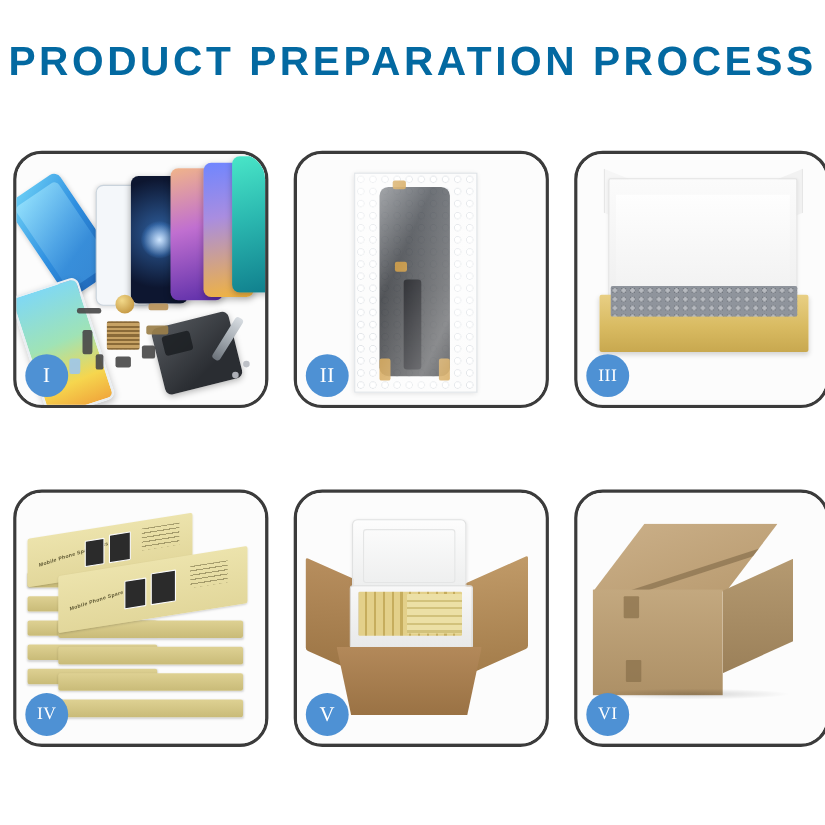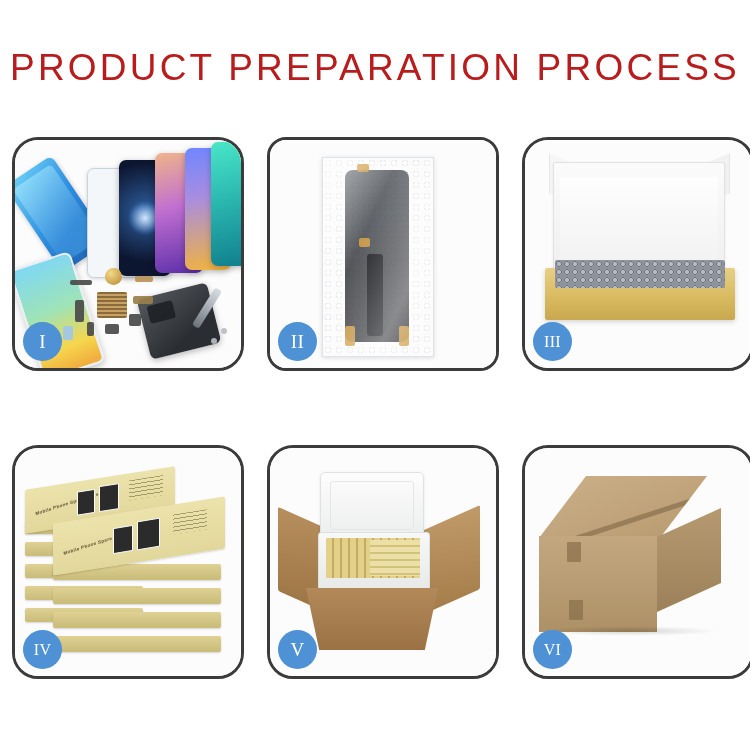--- a/index.html
+++ b/index.html
@@ -6,38 +6,38 @@
   body{
     width:750px;height:750px;background:#ffffff;
     font-family:"Liberation Sans","DejaVu Sans",sans-serif;
     overflow:hidden;position:relative;
   }
   #page{position:absolute;inset:0;}
 
   
   .header{position:absolute;left:0;top:0;width:750px;text-align:center;}
   .title{
-    margin:0;padding-top:48px;
-    font-size:37px;font-weight:400;color:#b91c1c;
+    margin:0;padding-top:36px;
+    font-size:37px;font-weight:700;color:#0369a1;
     letter-spacing:3.2px;line-height:1.08;white-space:nowrap;
   }
   .subtitle{
     margin:0;padding-top:11px;
     font-size:15.2px;font-weight:400;color:#1b1b1b;
     letter-spacing:.1px;white-space:nowrap;
   }
 
   
   .grid{position:absolute;left:12px;top:137px;width:726px;height:552px;}
   .panel{
     position:absolute;width:232px;height:234px;
     border:3px solid #3b3b3b;border-radius:26px;
     background:#fdfdfd;overflow:hidden;box-sizing:border-box;
   }
-  .p1{left:0;top:0;}    .p2{left:255px;top:0;border-radius:19px;}    .p3{left:510px;top:0;}
+  .p1{left:0;top:0;}    .p2{left:255px;top:0;}    .p3{left:510px;top:0;}
   .p4{left:0;top:308px;} .p5{left:255px;top:308px;} .p6{left:510px;top:308px;}
   .photo{position:absolute;inset:0;background:#fcfcfc;}
 
   .badge{
     position:absolute;left:8px;bottom:7px;width:39px;height:39px;border-radius:50%;
     background:#4e91d4;color:#ffffff;z-index:30;
     display:flex;align-items:center;justify-content:center;
     font-family:"Liberation Serif","DejaVu Serif",serif;
     font-size:19px;line-height:1;letter-spacing:.4px;
   }

